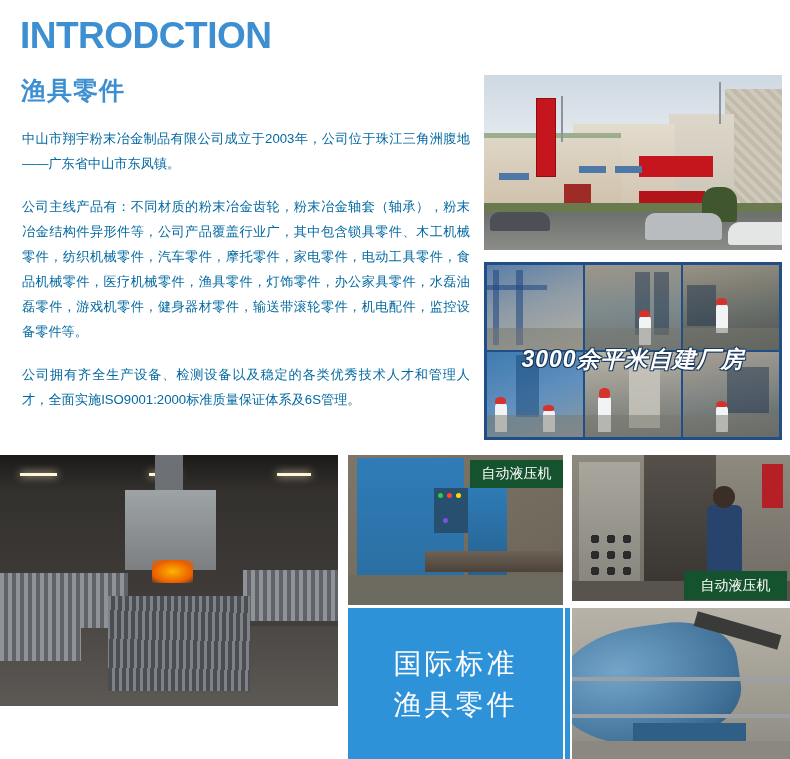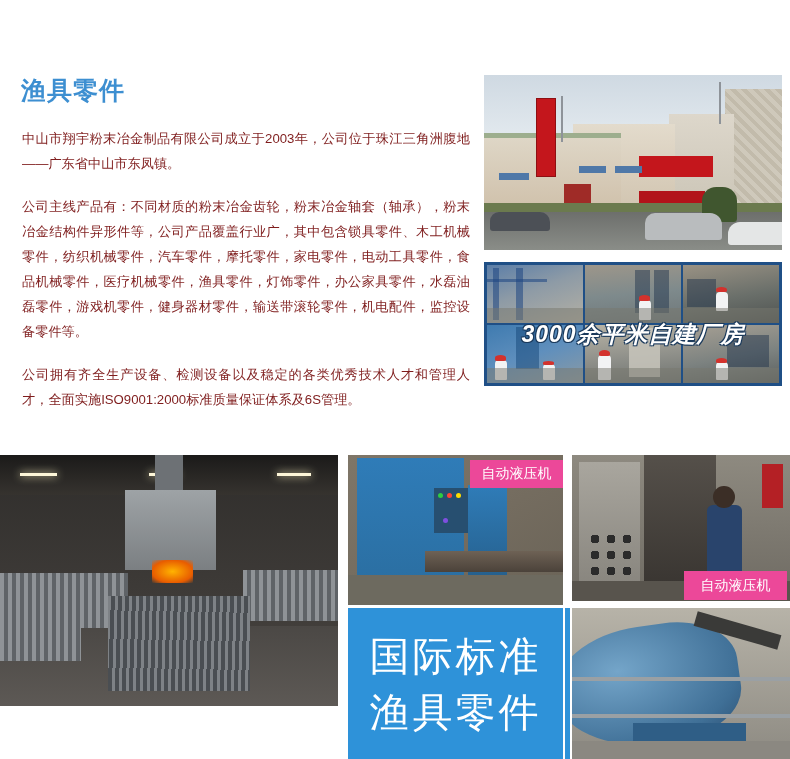--- a/index.html
+++ b/index.html
@@ -20,31 +20,31 @@
   .title-cn {
     position: absolute; left: 21px; top: 74px;
     font-size: 25px; font-weight: bold; color: #3d8fd1;
     letter-spacing: 1px; white-space: nowrap;
   }
 
   
   .body-copy {
     position: absolute; left: 22px; top: 126px;
     width: 448px;
-    font-size: 13.2px; line-height: 25px; color: #7f1d1d;
+    font-size: 13.2px; line-height: 25px; color: #0369a1;
     text-align: justify; text-justify: inter-ideograph;
   }
   .body-copy p { margin: 0 0 18px 0; }
   .body-copy p:last-child { margin-bottom: 16px; }
 
   
   .photo { position: absolute; overflow: hidden; background: #9aa0a6; }
   .lbl {
     position: absolute;
-    background: #ec4899; color: #ffffff;
+    background: #14532d; color: #ffffff;
     display: flex; align-items: center; justify-content: center;
     font-size: 17px; letter-spacing: 2px; white-space: nowrap;
   }
 
   
   #photo-factory { left: 484px; top: 75px; width: 298px; height: 175px; }
   .fx-sky { position:absolute; left:0; top:0; right:0; height:46%;
             background: linear-gradient(#cfd9e2, #e8eef2); }
   .fx-ground { position:absolute; left:0; bottom:0; right:0; height:22%;
             background: linear-gradient(#6d6f6c, #8a8d88); }
@@ -73,21 +73,21 @@
             background:#4c5056; border-radius: 9px 10px 3px 3px; }
   .fx-car2 { position:absolute; left:54%; bottom:6%; width:26%; height:15%;
             background:#b9bcbe; border-radius: 10px 12px 3px 3px; }
   .fx-car3 { position:absolute; left:82%; bottom:3%; width:20%; height:13%;
             background:#e4e6e6; border-radius: 12px 6px 3px 3px; }
   .fx-bush { position:absolute; left:73%; bottom:16%; width:12%; height:20%;
             background:#40562f; border-radius: 40% 40% 10% 10%; }
   .fx-pole { position:absolute; background:#8e9399; width:2px; }
 
   
-  #photo-collage { left: 484px; top: 262px; width: 298px; height: 124px;
+  #photo-collage { left: 484px; top: 262px; width: 298px; height: 178px;
                    border: 3px solid #1f4f86; }
   .collage-grid { position:absolute; inset:0; display:grid;
                   grid-template-columns: 1fr 1fr 1fr; grid-template-rows: 1fr 1fr;
                   gap: 2px; background:#1f4f86; }
   .cg { position:relative; overflow:hidden; }
   .cg1 { background: linear-gradient(160deg,#5b7ea8 0%, #8e9ba6 45%, #b4b0a4 100%); }
   .cg2 { background: linear-gradient(175deg,#9d968a 0%, #7e8a8c 50%, #6e7678 100%); }
   .cg3 { background: linear-gradient(170deg,#9a9284 0%, #6a6f6a 55%, #4e5250 100%); }
   .cg4 { background: linear-gradient(160deg,#3f7bb0 0%, #5f8fbd 50%, #8b9aa3 100%); }
   .cg5 { background: linear-gradient(175deg,#b9b4a6 0%, #8f908a 55%, #6f7370 100%); }
@@ -139,21 +139,21 @@
   .p1-led  { position:absolute; width:5px; height:5px; border-radius:50%; }
   .p1-bench{ position:absolute; left:36%; bottom:22%; right:0; height:14%;
              background: linear-gradient(#6e6255,#4b423a); }
   .p1-floor{ position:absolute; left:0; right:0; bottom:0; height:20%;
              background:#6d6a5f; }
   #lbl-press-mid { left: 470px; top: 460px; width: 93px; height: 28px; font-size: 14px; letter-spacing:0px;}
 
   #panel-quality { position:absolute; left: 348px; top: 608px; width: 215px; height: 151px;
                    background:#2e92d9; display:flex; flex-direction:column;
                    align-items:center; justify-content:center; gap:6px; }
-  #panel-quality .q-line { color:#ffffff; font-size:40px; letter-spacing:3px; line-height:1.25; }
+  #panel-quality .q-line { color:#ffffff; font-size:28px; letter-spacing:3px; line-height:1.25; }
 
   
   #photo-press2 { left: 572px; top: 455px; width: 218px; height: 146px; }
   .p2-bg   { position:absolute; inset:0; background: linear-gradient(#8e8a80,#6e6a62); }
   .p2-cab  { position:absolute; left:3%; top:5%; width:28%; height:90%;
              background: linear-gradient(#a9a69e,#86837c); }
   .p2-dots { position:absolute; left:7%; top:52%; width:20%; height:42%;
              background-image: radial-gradient(#2b2b2b 38%, transparent 40%);
              background-size: 16px 16px; }
   .p2-press{ position:absolute; left:33%; top:0%; width:33%; height:88%;
@@ -184,20 +184,21 @@
 
   
   .edge-strip { position:absolute; left:565px; top:608px; width:5px; height:151px;
                 background:#2e92d9; }
 </style>
 </head>
 <body>
 
 <div class="page">
 
+  <div class="title-en">INTRODCTION</div>
 
   <div class="title-cn">渔具零件</div>
 
   <div class="body-copy">
     <p>中山市翔宇粉末冶金制品有限公司成立于2003年，公司位于珠江三角洲腹地——广东省中山市东凤镇。</p>
     <p>公司主线产品有：不同材质的粉末冶金齿轮，粉末冶金轴套（轴承），粉末冶金结构件异形件等，公司产品覆盖行业广，其中包含锁具零件、木工机械零件，纺织机械零件，汽车零件，摩托零件，家电零件，电动工具零件，食品机械零件，医疗机械零件，渔具零件，灯饰零件，办公家具零件，水磊油磊零件，游戏机零件，健身器材零件，输送带滚轮零件，机电配件，监控设备零件等。</p>
     <p>公司拥有齐全生产设备、检测设备以及稳定的各类优秀技术人才和管理人才，全面实施ISO9001:2000标准质量保证体系及6S管理。</p>
   </div>
 
   <div class="photo" id="photo-factory">

